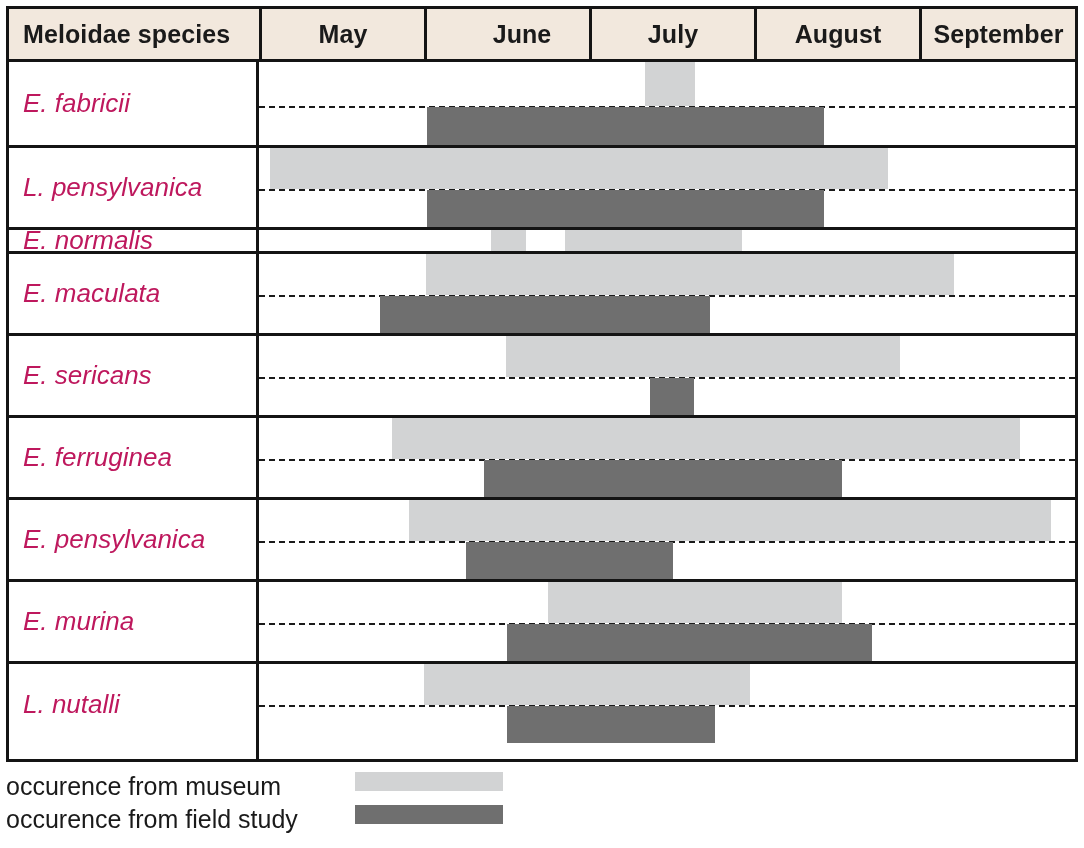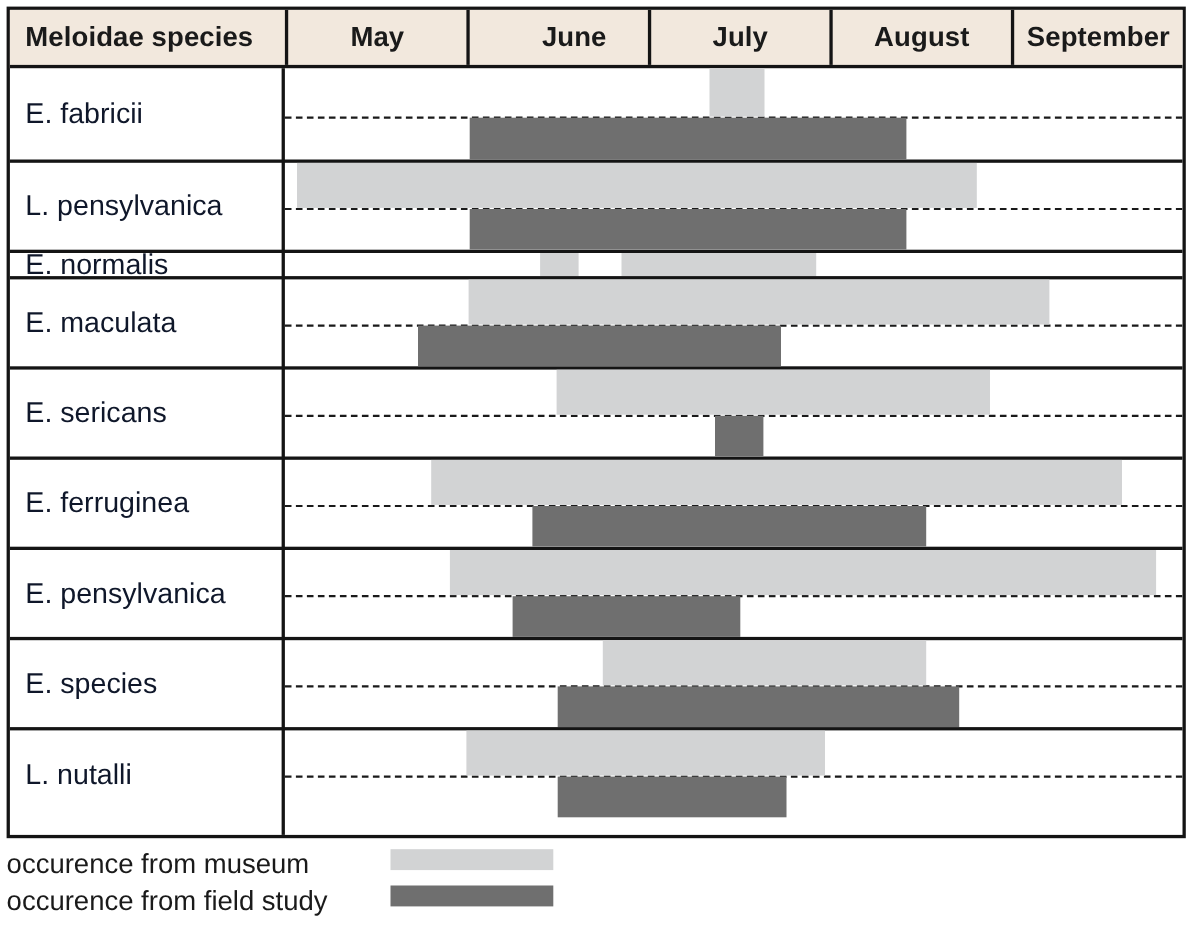--- a/index.html
+++ b/index.html
@@ -88,21 +88,22 @@
     box-sizing: border-box;
   }
   .row.last { border-bottom: none; }
 
   .row-label {
     position: absolute;
     left: 14px;
     top: 50%;
     transform: translateY(-52%);
     font-size: 26px;
-    color: #0f172a;
+    font-style: italic;
+    color: #be185d;
     white-space: nowrap;
   }
 
   .plot {
     position: absolute;
     left: 250px;
     right: 0;
     top: 0;
     bottom: 0;
     overflow: hidden;
@@ -236,21 +237,21 @@
       <div class="row" style="top:438px; height:82px;">
         <div class="row-label">E. pensylvanica</div>
         <div class="plot">
           <div class="mid-dash" style="top:41px;"></div>
           <div class="bar museum" style="left:150px; width:642px; top:0px; height:41px;"></div>
           <div class="bar field" style="left:207px; width:207px; top:42px; height:37px;"></div>
         </div>
       </div>
 
       <div class="row" style="top:520px; height:82px;">
-        <div class="row-label">E. species</div>
+        <div class="row-label">E. murina</div>
         <div class="plot">
           <div class="mid-dash" style="top:41px;"></div>
           <div class="bar museum" style="left:289px; width:294px; top:0px; height:41px;"></div>
           <div class="bar field" style="left:248px; width:365px; top:42px; height:37px;"></div>
         </div>
       </div>
 
       <div class="row last" style="top:602px; height:82px;">
         <div class="row-label">L. nutalli</div>
         <div class="plot">

